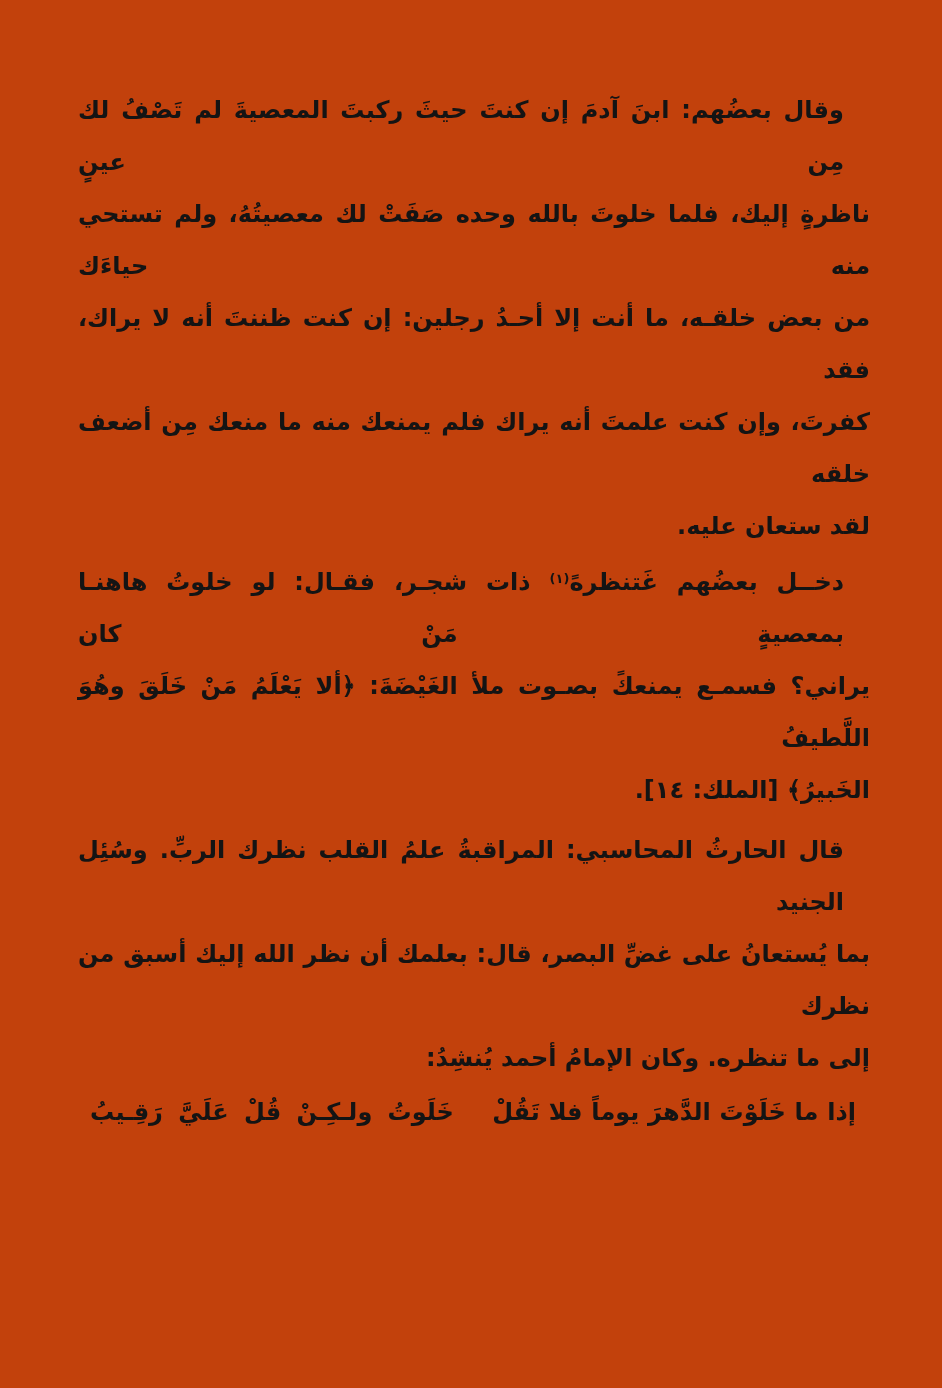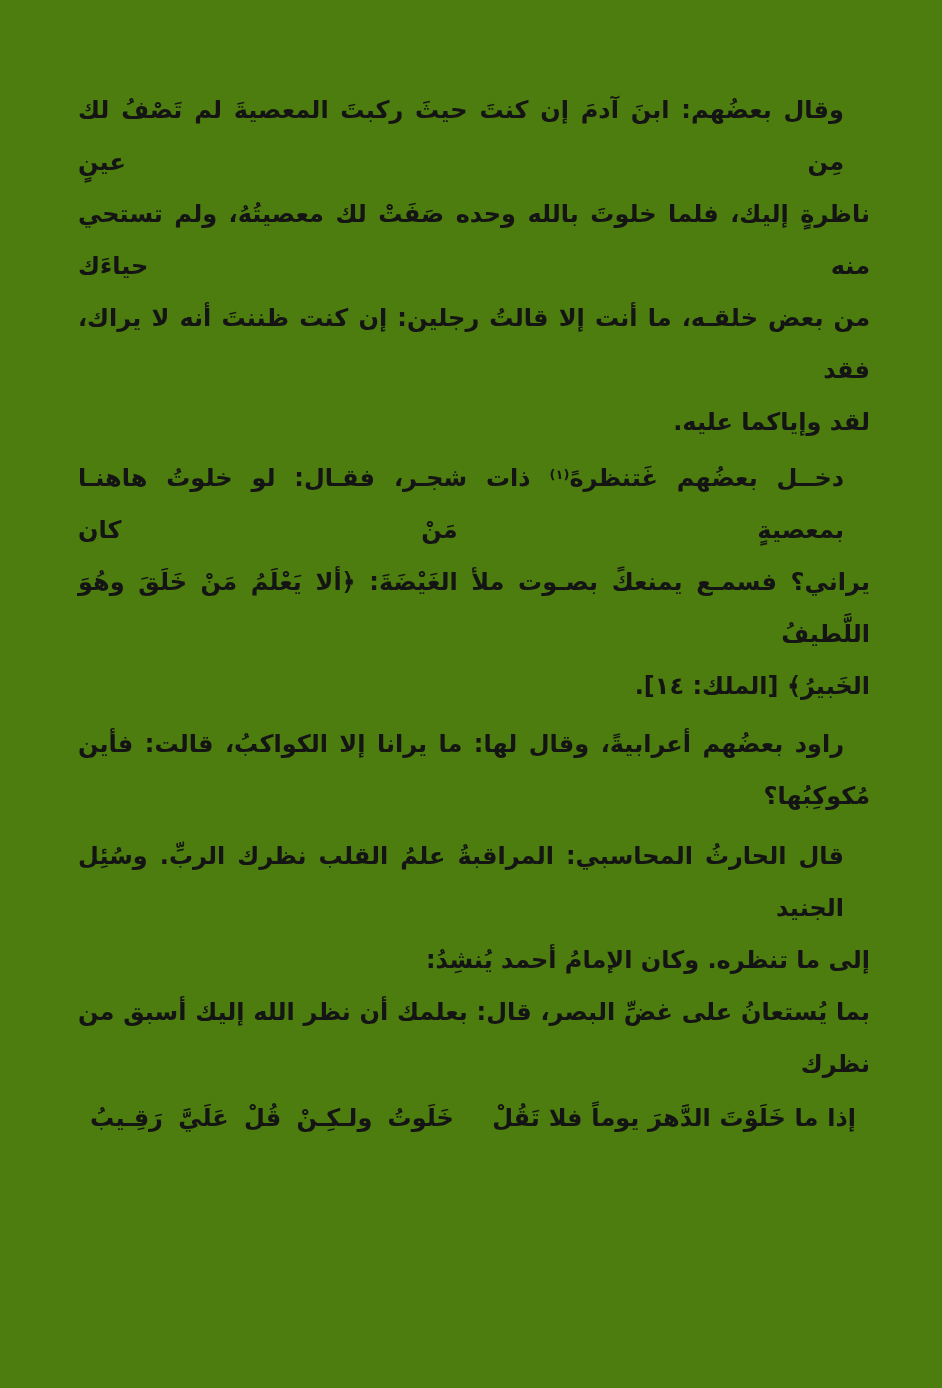--- a/index.html
+++ b/index.html
@@ -1,17 +1,17 @@
 <!DOCTYPE html>
 <html lang="ar" dir="rtl"><head>
 <meta charset="utf-8">
 <style>
   html,body{margin:0;padding:0;background:#ffffff;}
   .page{
-    width:942px;height:1388px;background:#4d7c0f;color:#141414;
+    width:942px;height:1388px;background:#c2410c;color:#141414;
     font-family:"DejaVu Sans", sans-serif;font-weight:bold;
     direction:rtl;box-sizing:border-box;position:relative;
     padding:84px 72px 0 78px;overflow:hidden;
   }
   .line{font-size:24px;line-height:52px;}
   .just{text-align:justify;text-align-last:justify;}
   .last{text-align:right;}
   .indent{padding-right:26px;}
   .para{margin:0;}
   .mt4{margin-top:4px;}.mt6{margin-top:6px;}.mt8{margin-top:8px;}
@@ -23,44 +23,41 @@
 </head>
 <body>
 
 <div class="page">
 
   <div>
 
     <div class="para">
       <div class="line just indent">وقال بعضُهم: ابنَ آدمَ إن كنتَ حيثَ ركبتَ المعصيةَ لم تَصْفُ لك مِن عينٍ</div>
       <div class="line just">ناظرةٍ إليك، فلما خلوتَ بالله وحده صَفَتْ لك معصيتُهُ، ولم تستحي منه حياءَك</div>
-      <div class="line just">من بعض خلقـه، ما أنت إلا قالتُ رجلين: إن كنت ظننتَ أنه لا يراك، فقد</div>
-      <div class="line last">لقد وإياكما عليه.</div>
+      <div class="line just">من بعض خلقـه، ما أنت إلا أحـدُ رجلين: إن كنت ظننتَ أنه لا يراك، فقد</div>
+      <div class="line just">كفرتَ، وإن كنت علمتَ أنه يراك فلم يمنعك منه ما منعك مِن أضعف خلقه</div>
+      <div class="line last">لقد ستعان عليه.</div>
     </div>
 
     <div class="para mt4">
       <div class="line just indent">
         <span>دخــل بعضُهم غَتنظرهً</span><sup class="fnmark">(١)</sup><span> ذات شجـر، فقـال: لو خلوتُ هاهنـا بمعصيةٍ مَنْ كان</span>
       </div>
       <div class="line just">يراني؟ فسمـع يمنعكً بصـوت ملأ الغَيْضَةَ: ﴿ألا يَعْلَمُ مَنْ خَلَقَ وهُوَ اللَّطيفُ</div>
       <div class="line last">الخَبيرُ﴾ [الملك: ١٤].</div>
     </div>
 
-    <div class="para mt6">
-      <div class="line just indent">راود بعضُهم أعرابيةً، وقال لها: ما يرانا إلا الكواكبُ، قالت: فأين</div>
-      <div class="line last">مُكوكِبُها؟</div>
-    </div>
 
     <div class="para mt8">
     </div>
 
     <div class="para mt4">
       <div class="line just indent">قال الحارثُ المحاسبي: المراقبةُ علمُ القلب نظرك الربِّ. وسُئِل الجنيد</div>
+      <div class="line just">بما يُستعانُ على غضِّ البصر، قال: بعلمك أن نظر الله إليك أسبق من نظرك</div>
       <div class="line last">إلى ما تنظره. وكان الإمامُ أحمد يُنشِدُ:</div>
-      <div class="line just">بما يُستعانُ على غضِّ البصر، قال: بعلمك أن نظر الله إليك أسبق من نظرك</div>
     </div>
 
     <div class="poem">
       <div class="poem-line">
         <div class="hemi">إذا ما خَلَوْتَ الدَّهرَ يوماً فلا تَقُلْ</div>
         <div class="hemi">خَلَوتُ ولـكِـنْ قُلْ عَلَيَّ رَقِـيبُ</div>
       </div>
 
     </div>
 

